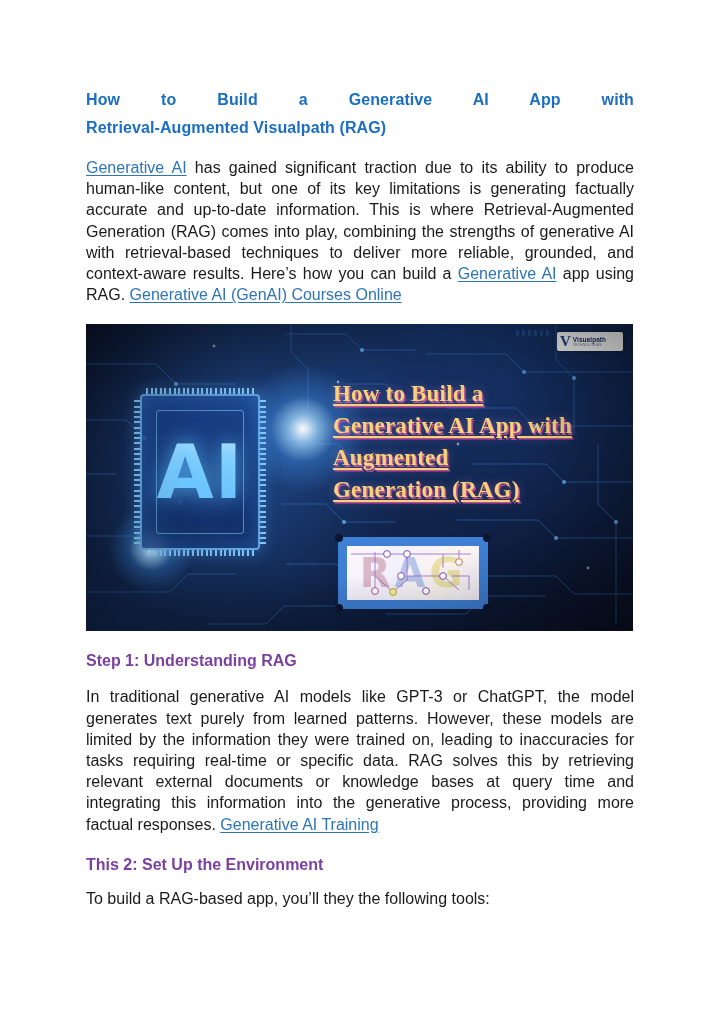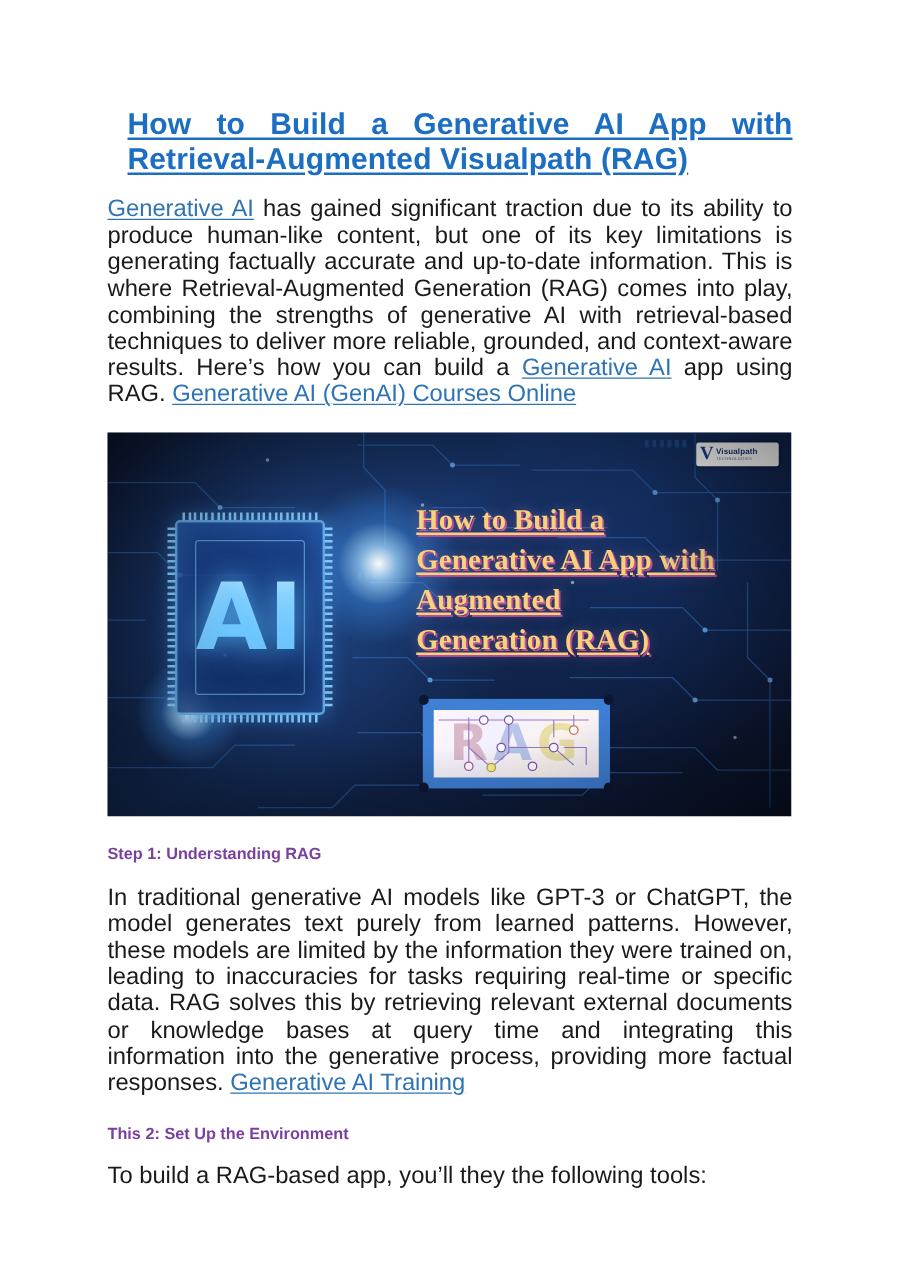--- a/index.html
+++ b/index.html
@@ -22,52 +22,51 @@
   }
   .content {
     position: absolute;
     left: 86px;
     top: 86px;
     width: 548px;
   }
 
   
   .doc-title {
-    font-size: 24px;
+    font-size: 16px;
     font-weight: bold;
     line-height: 27.5px;
     color: #1B6EC2;
     text-align: justify;
     text-align-last: justify;
-    text-decoration: underline;
     text-underline-offset: 3px;
-    margin: 0 0 16px 16px;
+    margin: 0 0 16px 0;
     letter-spacing: 0.1px;
   }
   .doc-title .l2 { text-align-last: left; }
 
   
   p.body {
-    font-size: 19px;
+    font-size: 16px;
     line-height: 21.2px;
     color: #1a1a1a;
     text-align: justify;
     margin: 0;
   }
 
   a.link, .link {
     color: #2E74B5;
     text-decoration: underline;
     text-underline-offset: 2px;
     cursor: pointer;
   }
 
   
   .step-heading {
-    font-size: 13px;
+    font-size: 16px;
     font-weight: bold;
     color: #7B3F9D;
     margin: 0;
     line-height: 19px;
   }
 
   .gap-20 { height: 20px; }
   .gap-16 { height: 16px; }
   .gap-14 { height: 14px; }
 

